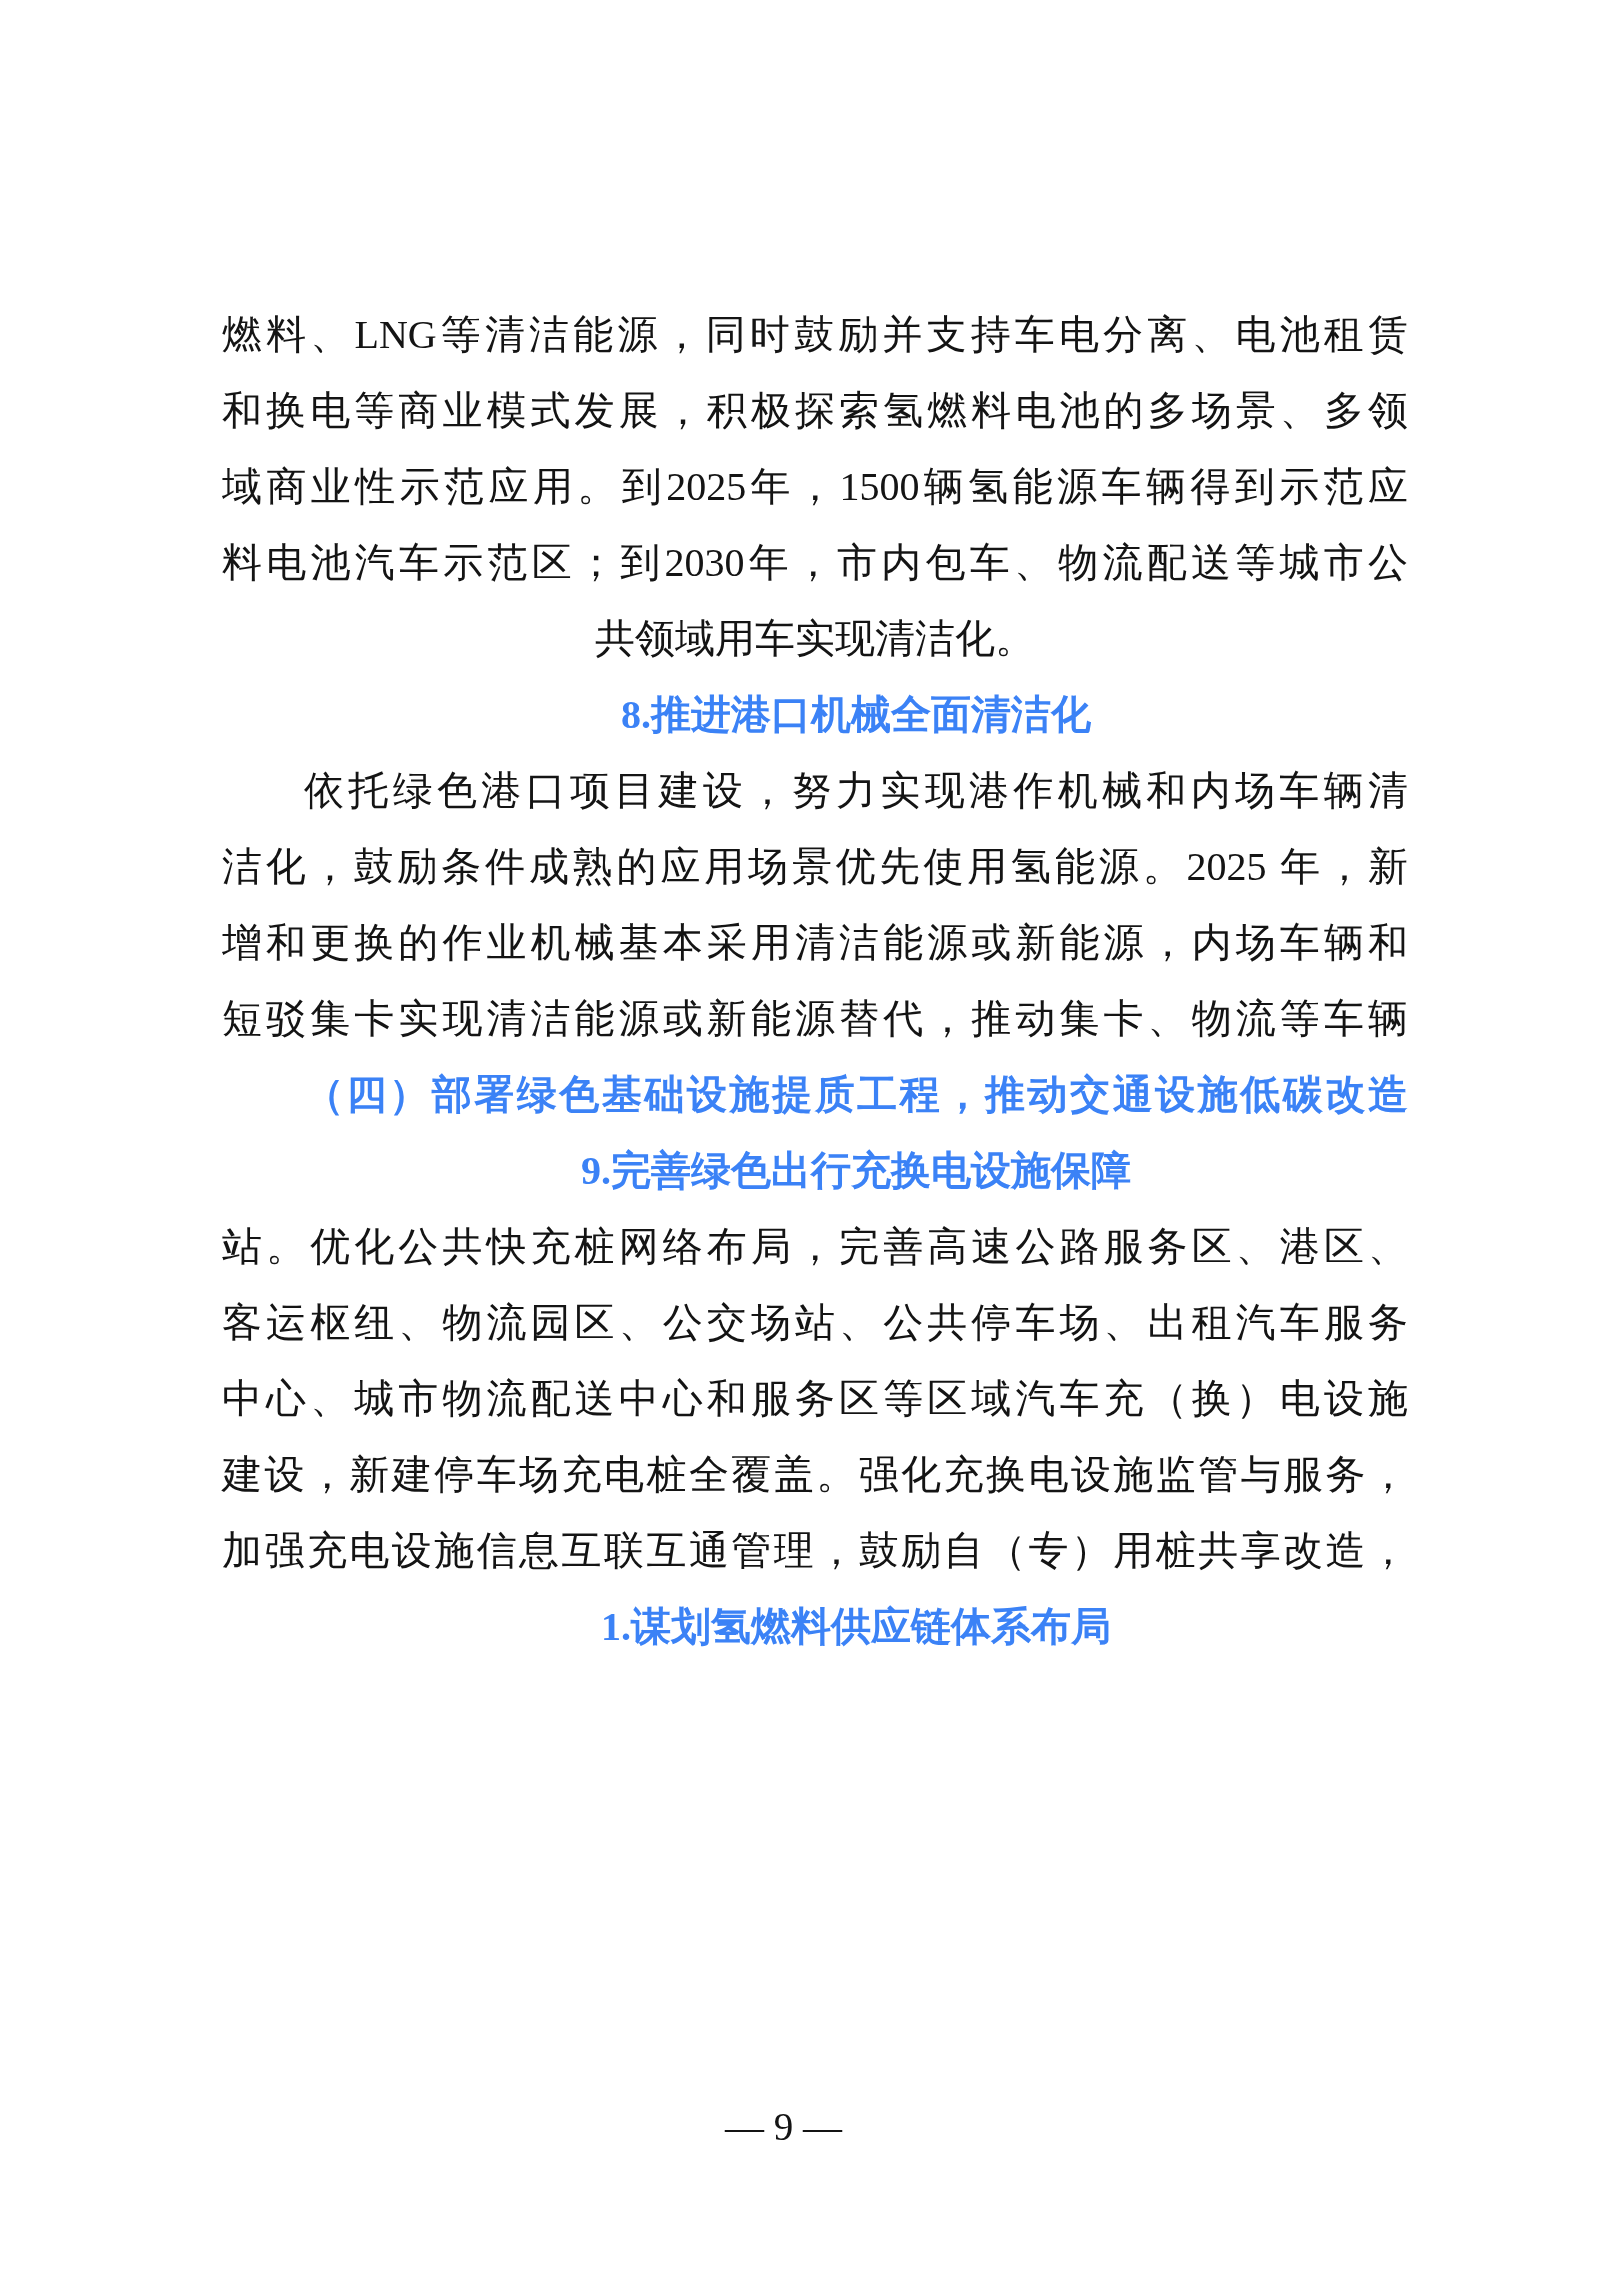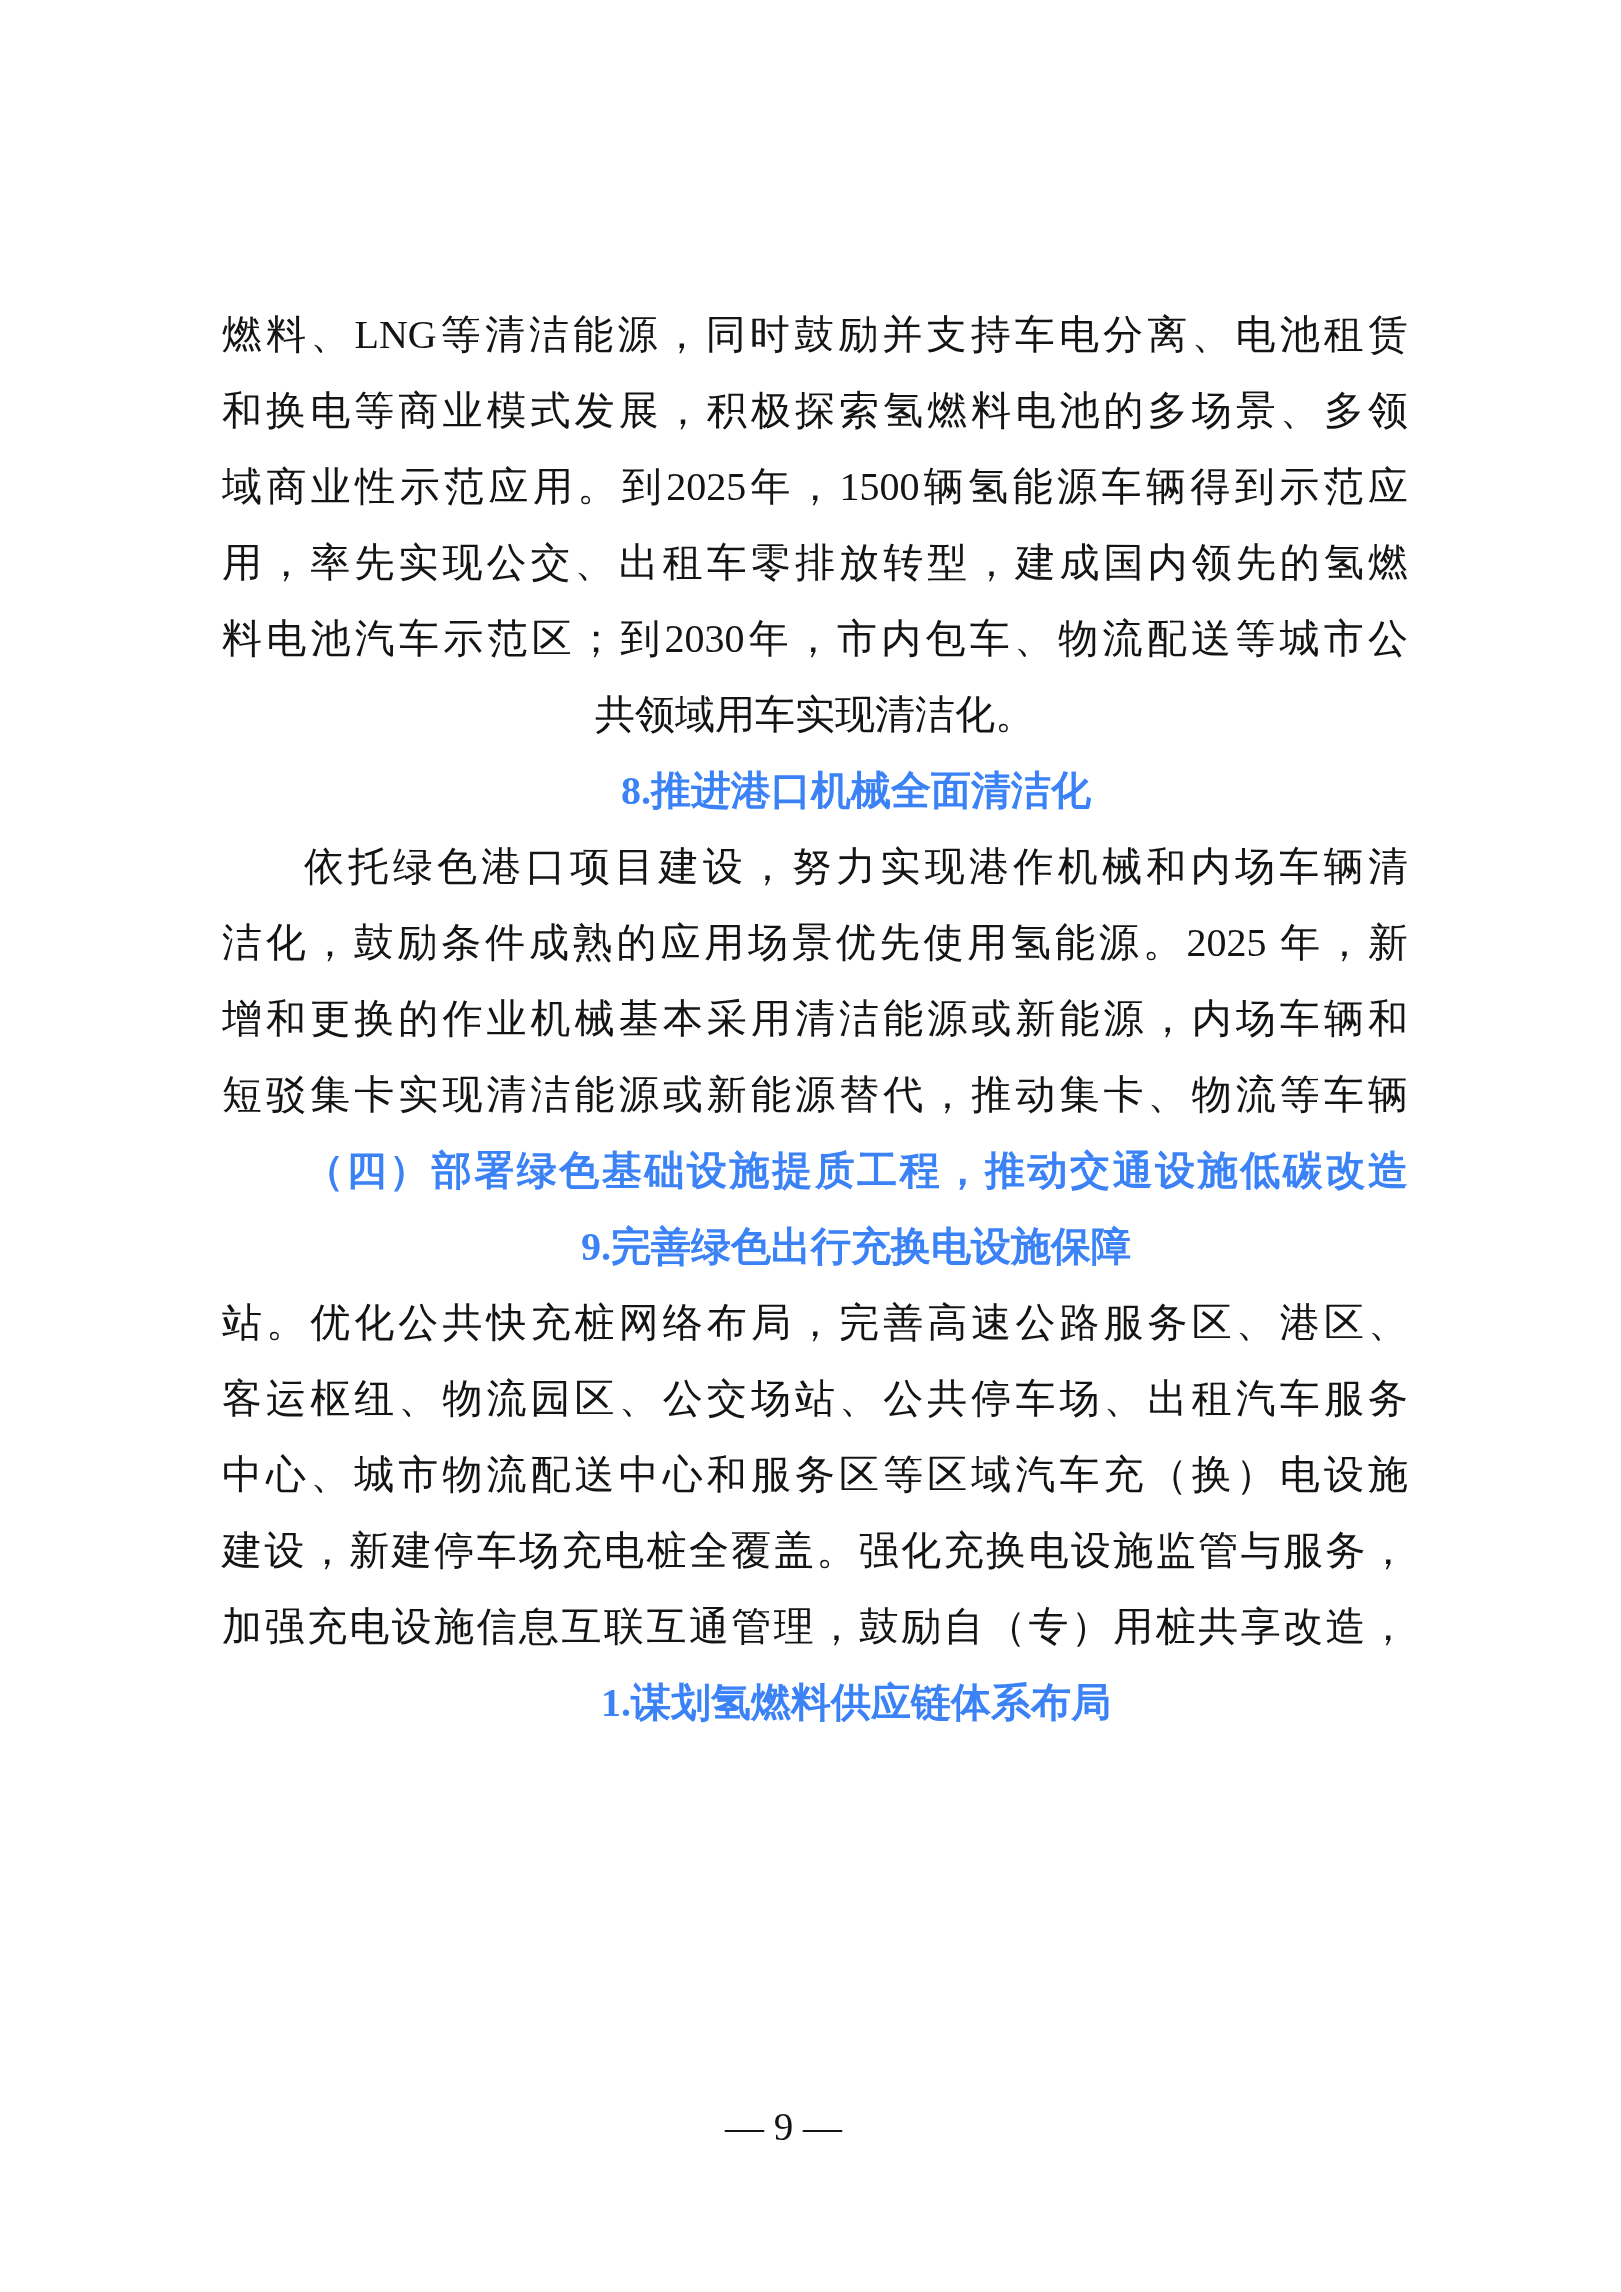--- a/index.html
+++ b/index.html
@@ -55,21 +55,20 @@
     color: #141414;
   }
 </style>
 </head>
 <body>
 
 <div class="doc-body">
   <div class="line j">燃料、LNG等清洁能源，同时鼓励并支持车电分离、电池租赁</div>
   <div class="line j">和换电等商业模式发展，积极探索氢燃料电池的多场景、多领</div>
   <div class="line j">域商业性示范应用。到2025年，1500辆氢能源车辆得到示范应</div>
-  <div class="line j">用，率先实现公交、出租车零排放转型，建成国内领先的氢燃</div>
   <div class="line j">料电池汽车示范区；到2030年，市内包车、物流配送等城市公</div>
   <div class="line">共领域用车实现清洁化。</div>
   <div class="line heading indent">8.推进港口机械全面清洁化</div>
   <div class="line j indent">依托绿色港口项目建设，努力实现港作机械和内场车辆清</div>
   <div class="line j">洁化，鼓励条件成熟的应用场景优先使用氢能源。2025 年，新</div>
   <div class="line j">增和更换的作业机械基本采用清洁能源或新能源，内场车辆和</div>
   <div class="line j">短驳集卡实现清洁能源或新能源替代，推动集卡、物流等车辆</div>
   <div class="line heading indent j">（四）部署绿色基础设施提质工程，推动交通设施低碳改造</div>
   <div class="line heading indent">9.完善绿色出行充换电设施保障</div>
   <div class="line j">站。优化公共快充桩网络布局，完善高速公路服务区、港区、</div>

